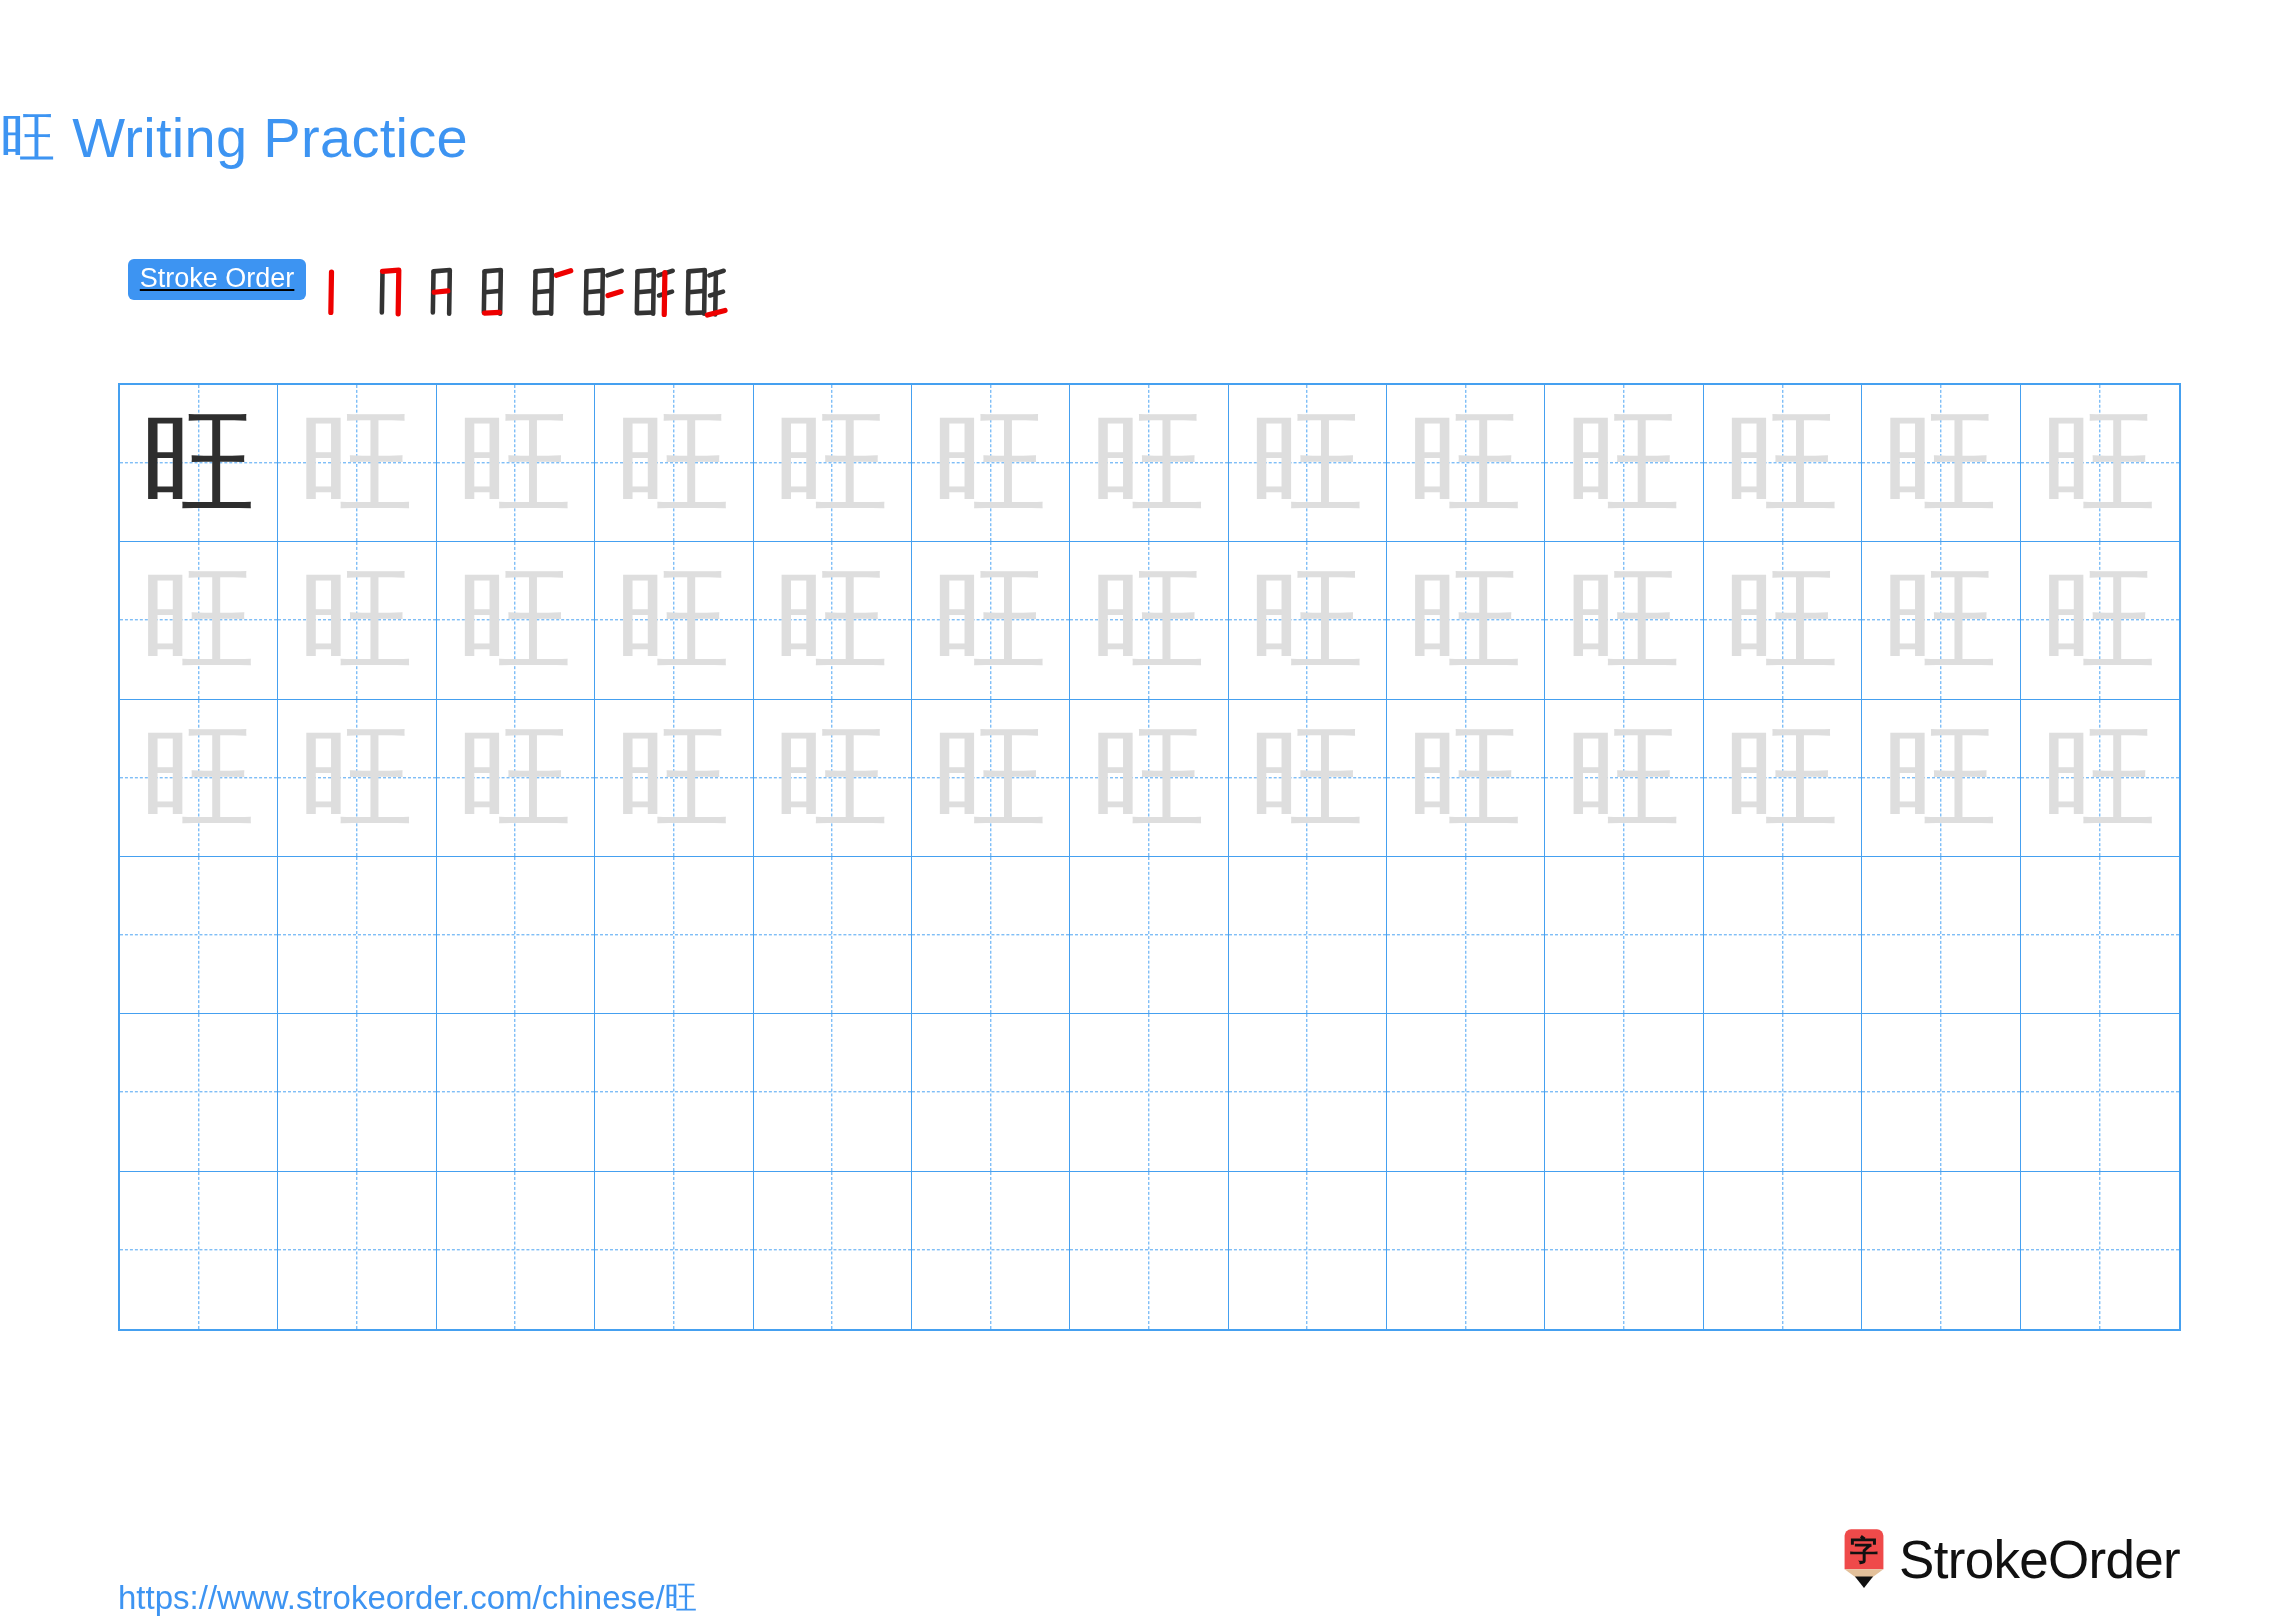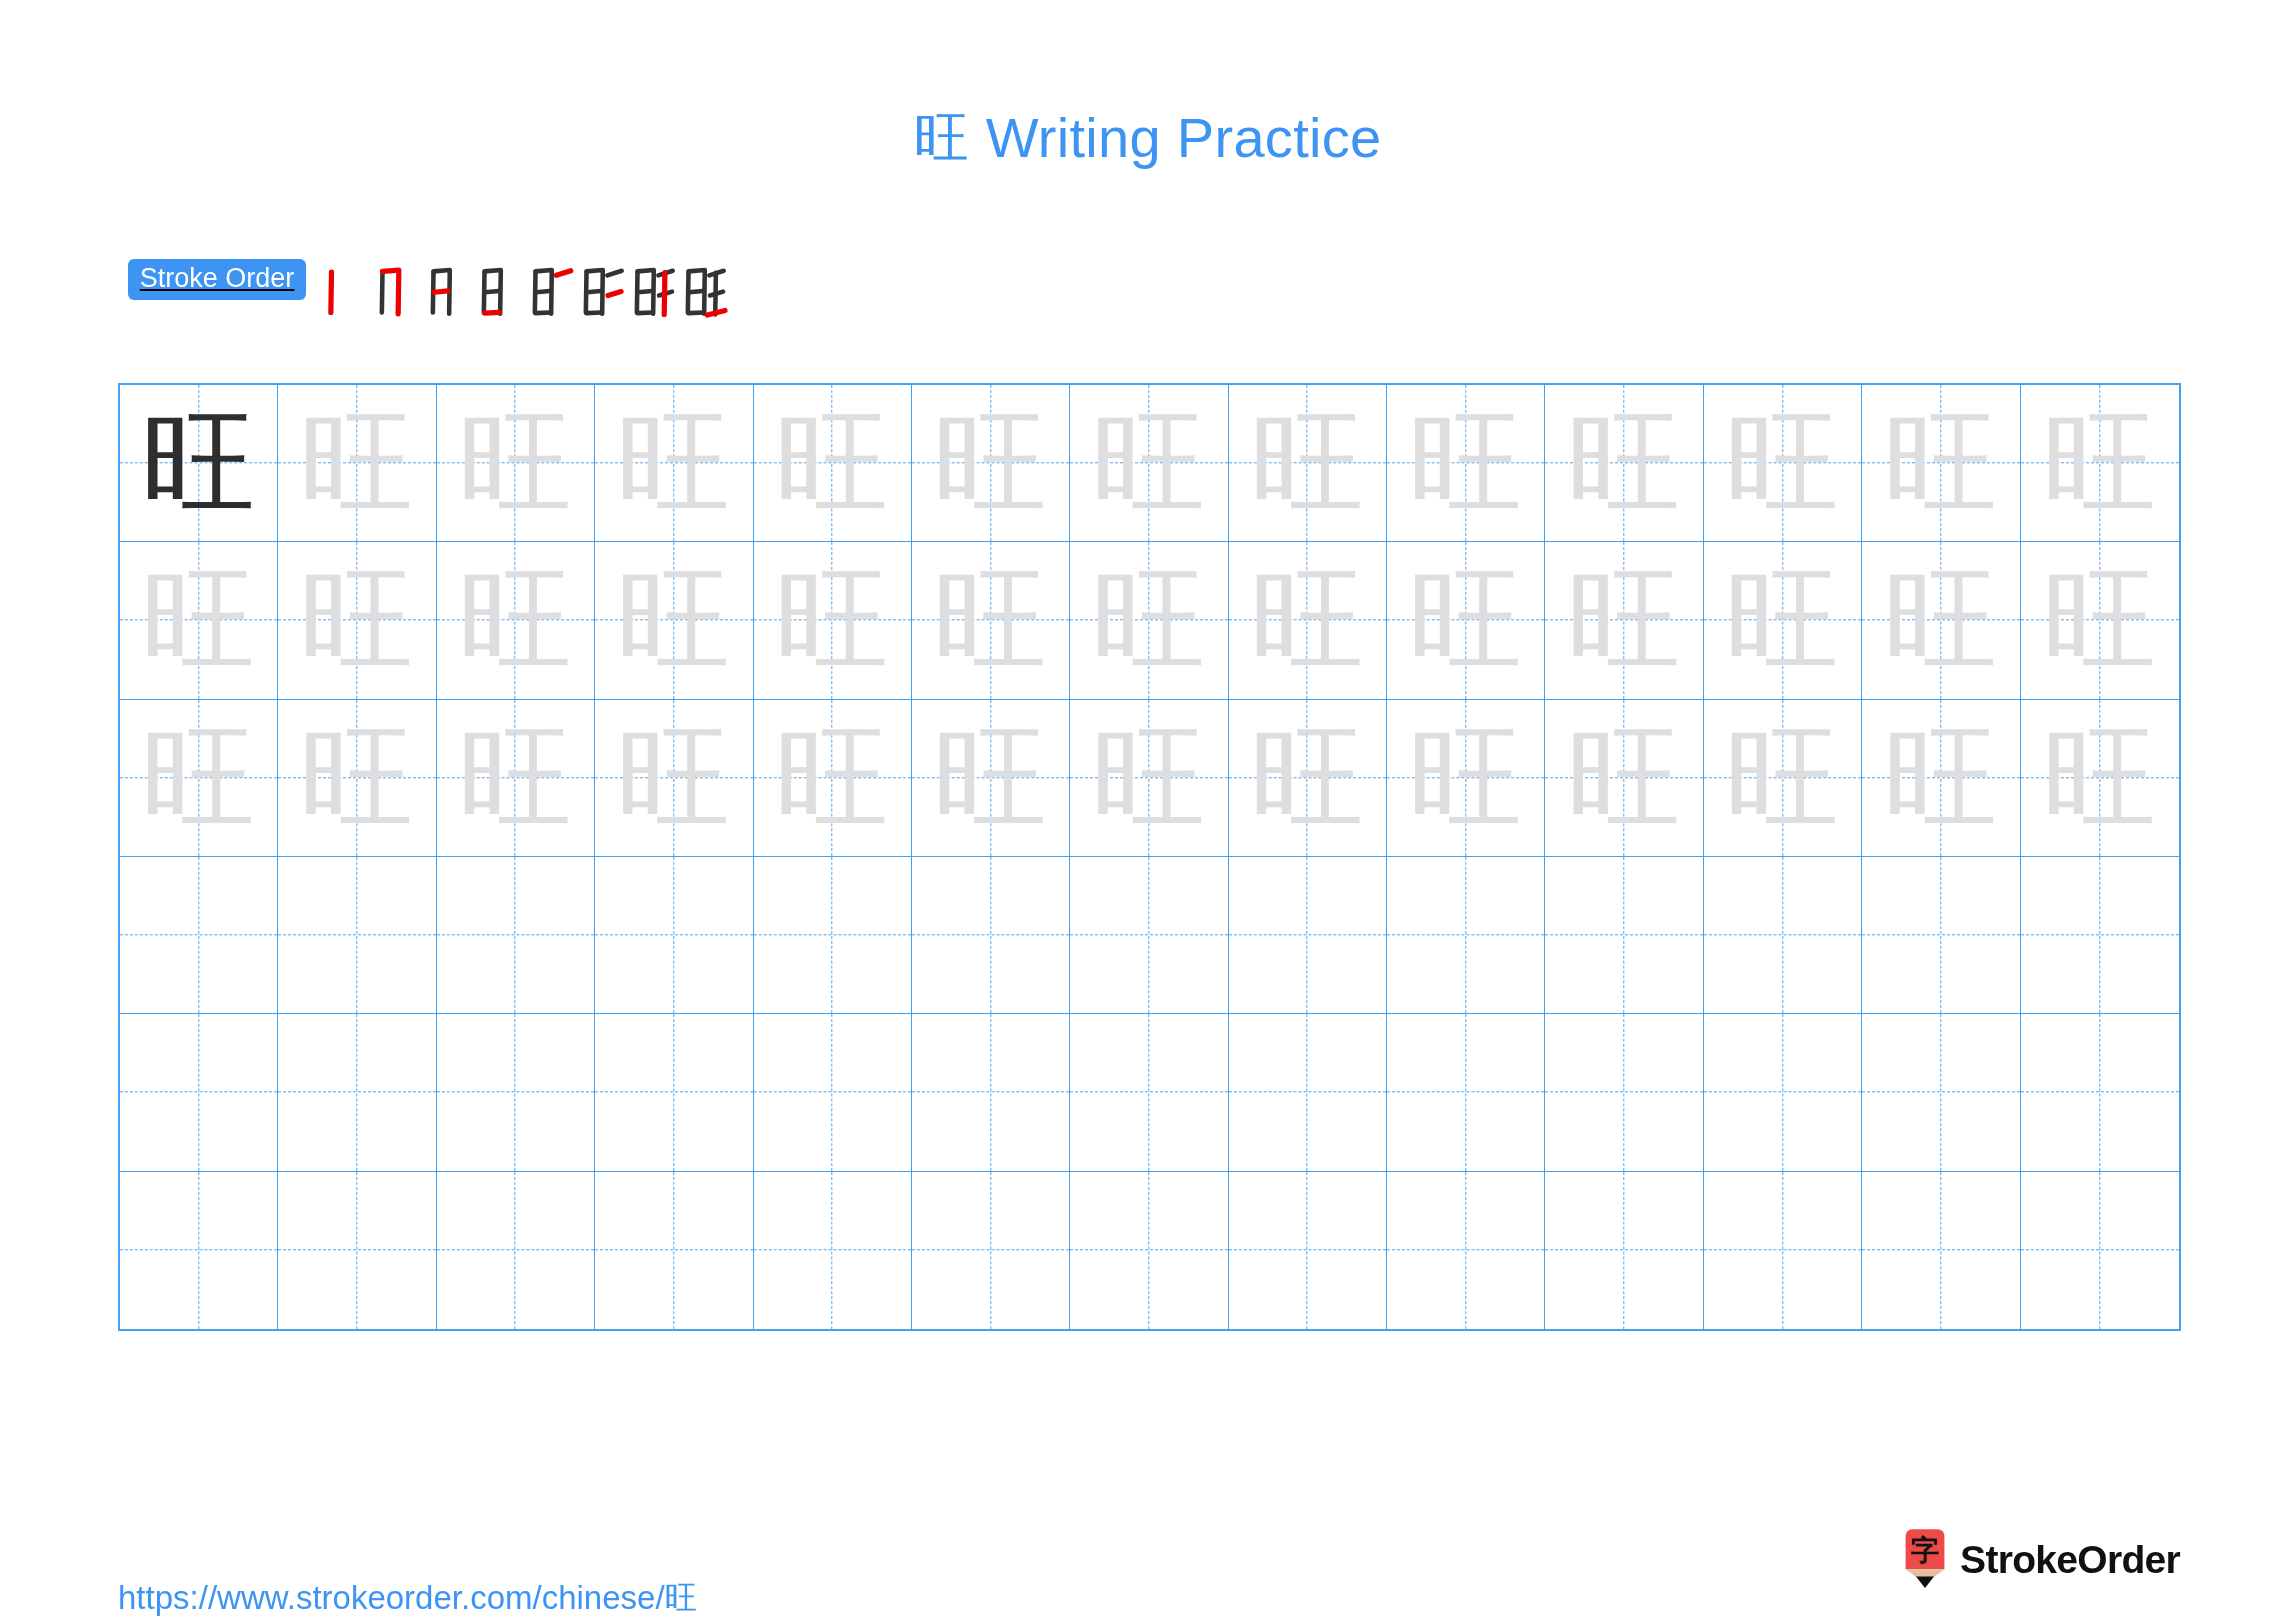--- a/index.html
+++ b/index.html
@@ -9,21 +9,20 @@
     font-family: "Liberation Sans", sans-serif;
     overflow: hidden;
   }
   #sheet { position: relative; width: 2295px; height: 1622px; background:#fff; }
 
   
   #title {
     position: absolute;
     left: 0; top: 110px;
     width: 2295px;
-    text-align: center;
     font-size: 56px;
     font-weight: 400;
     color: #3d94f2;
     letter-spacing: 0.3px;
     white-space: nowrap;
     line-height: 1;
   }
   #title .han { font-family: "DejaVu Sans", sans-serif; }
 
   
@@ -113,22 +112,22 @@
   #brand {
     position: absolute;
     right: 115px; top: 1529px;
     display: flex;
     align-items: center;
     gap: 13px;
   }
   #brand-logo { position: relative; width: 44px; height: 60px; }
   #brand-logo svg { display:block; width:44px; height:60px; }
   #brand-name {
-    font-size: 39px;
-    font-weight: bold;
+    font-size: 53px;
+    font-weight: normal;
     color: #111111;
     letter-spacing: -0.7px;
     line-height: 1;
     white-space: nowrap;
   }
 </style>
 </head>
 <body>
 
 <div id="sheet">

